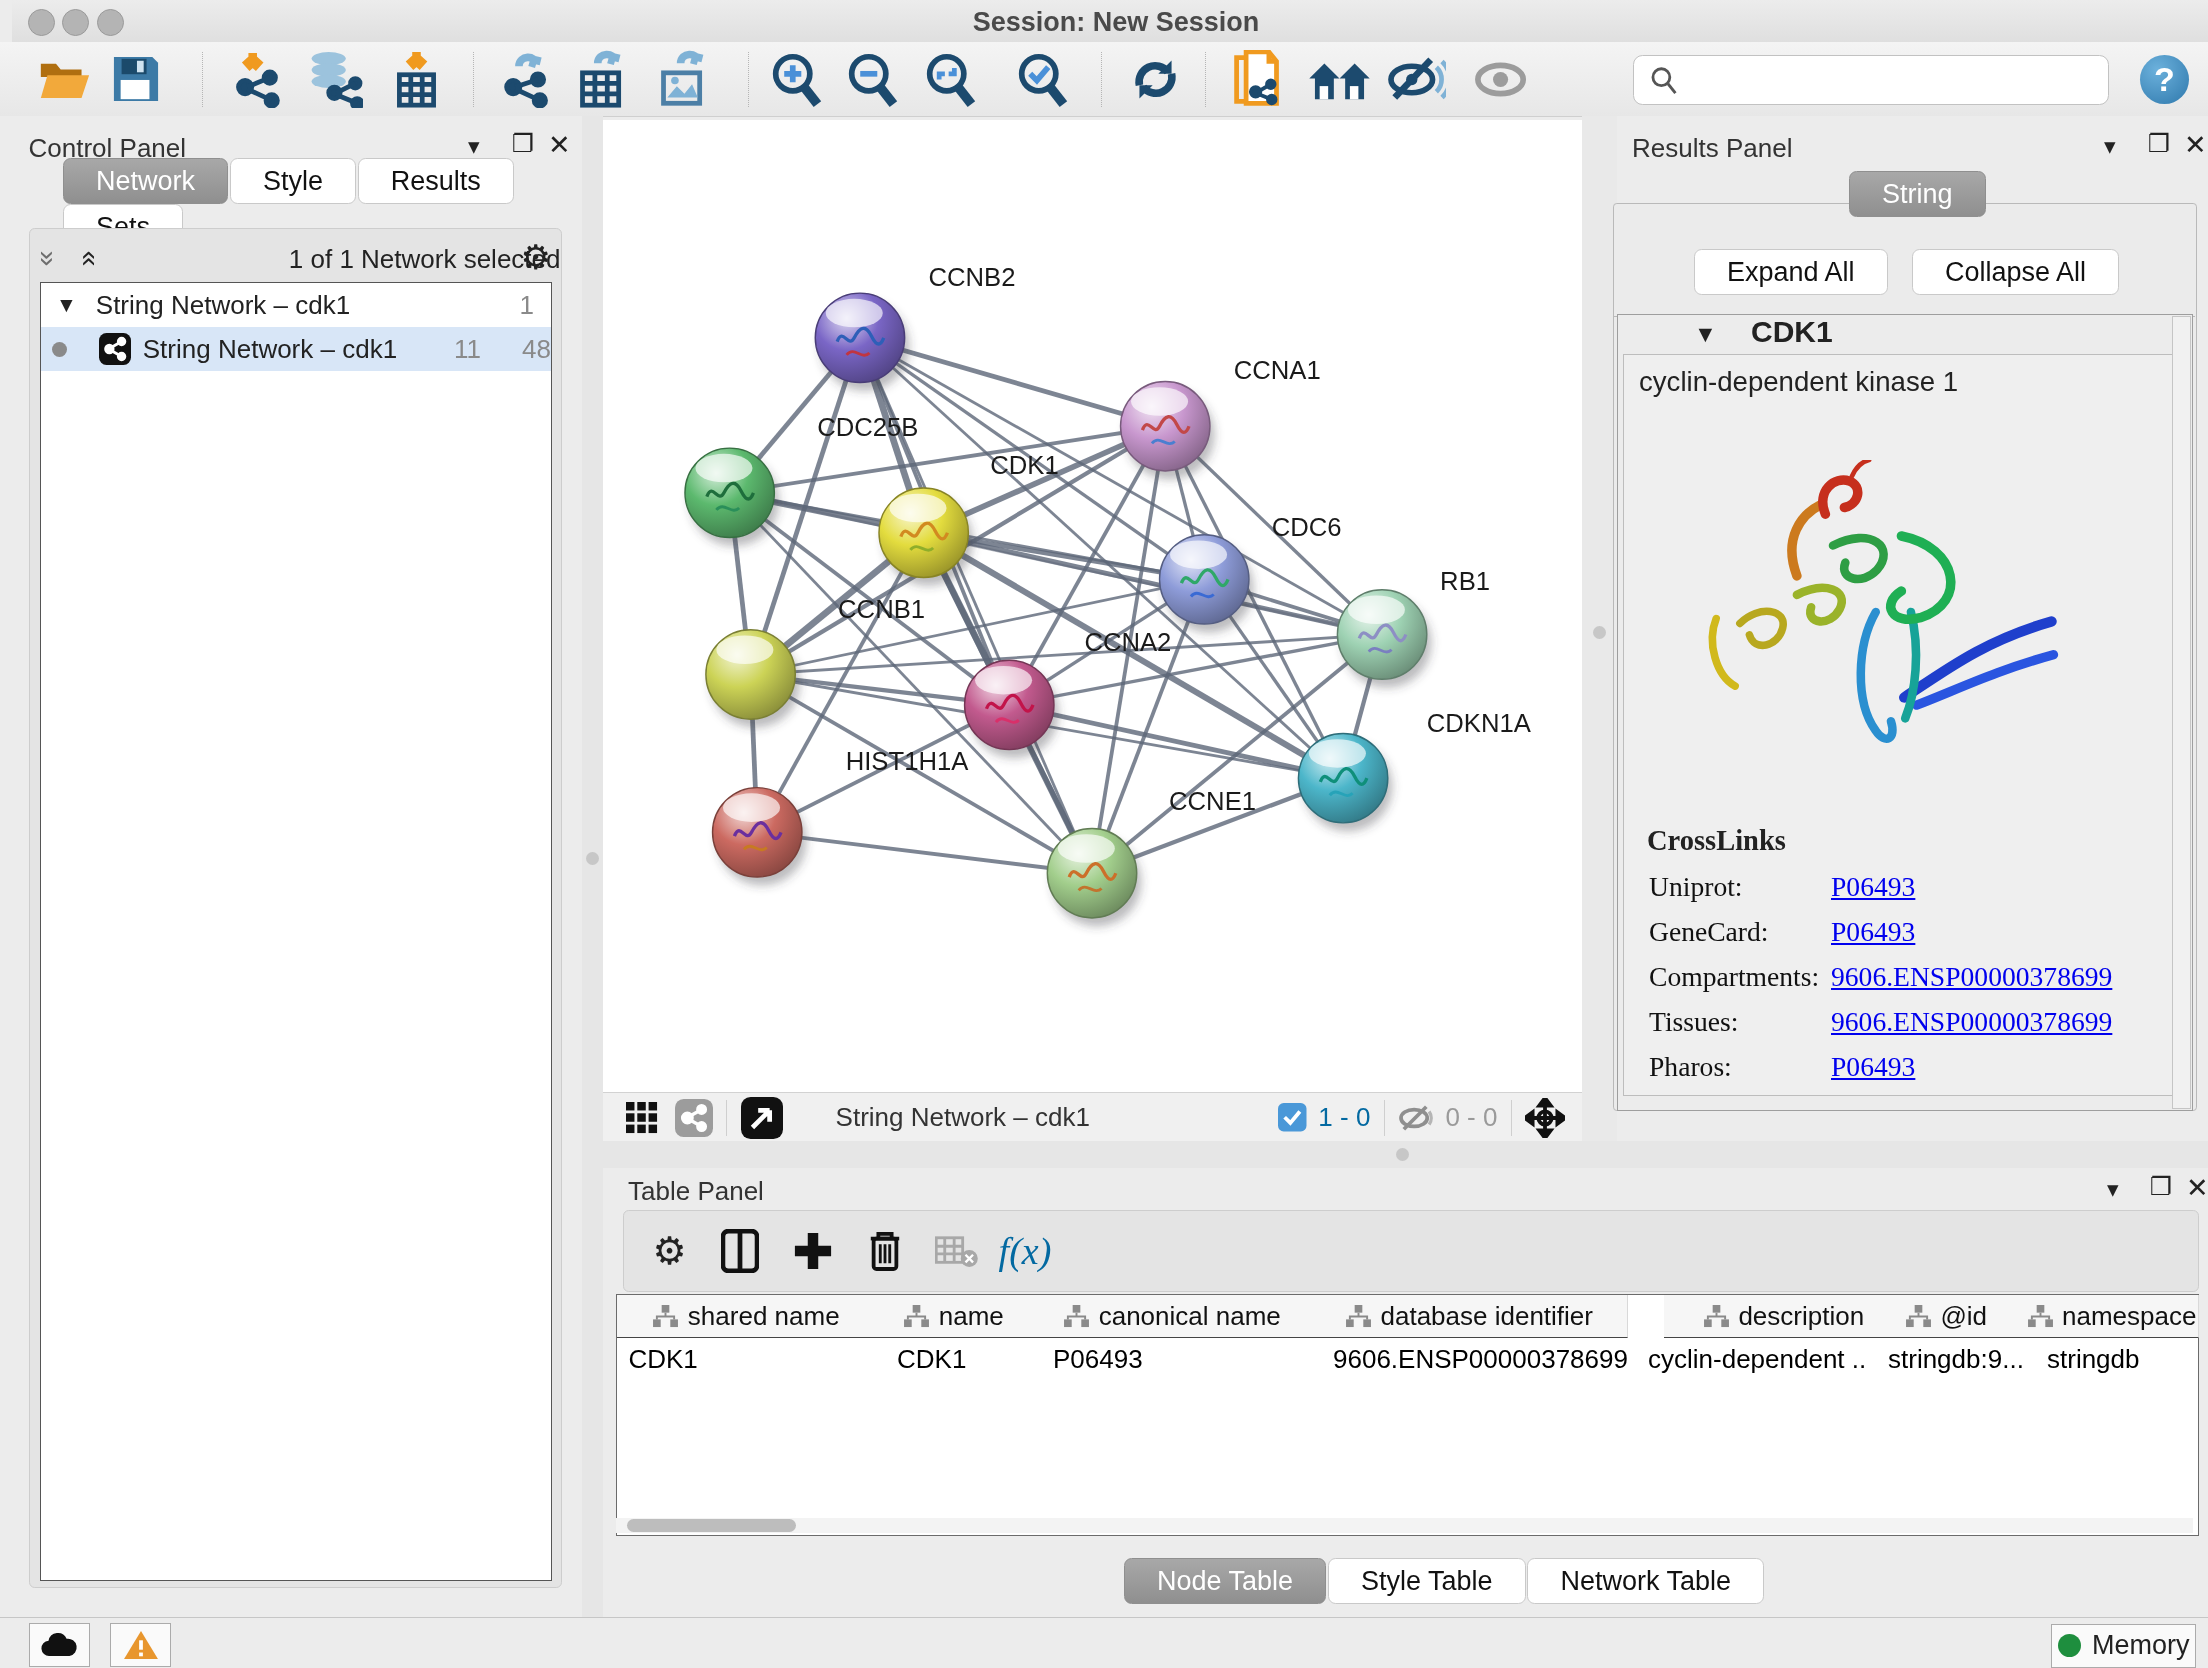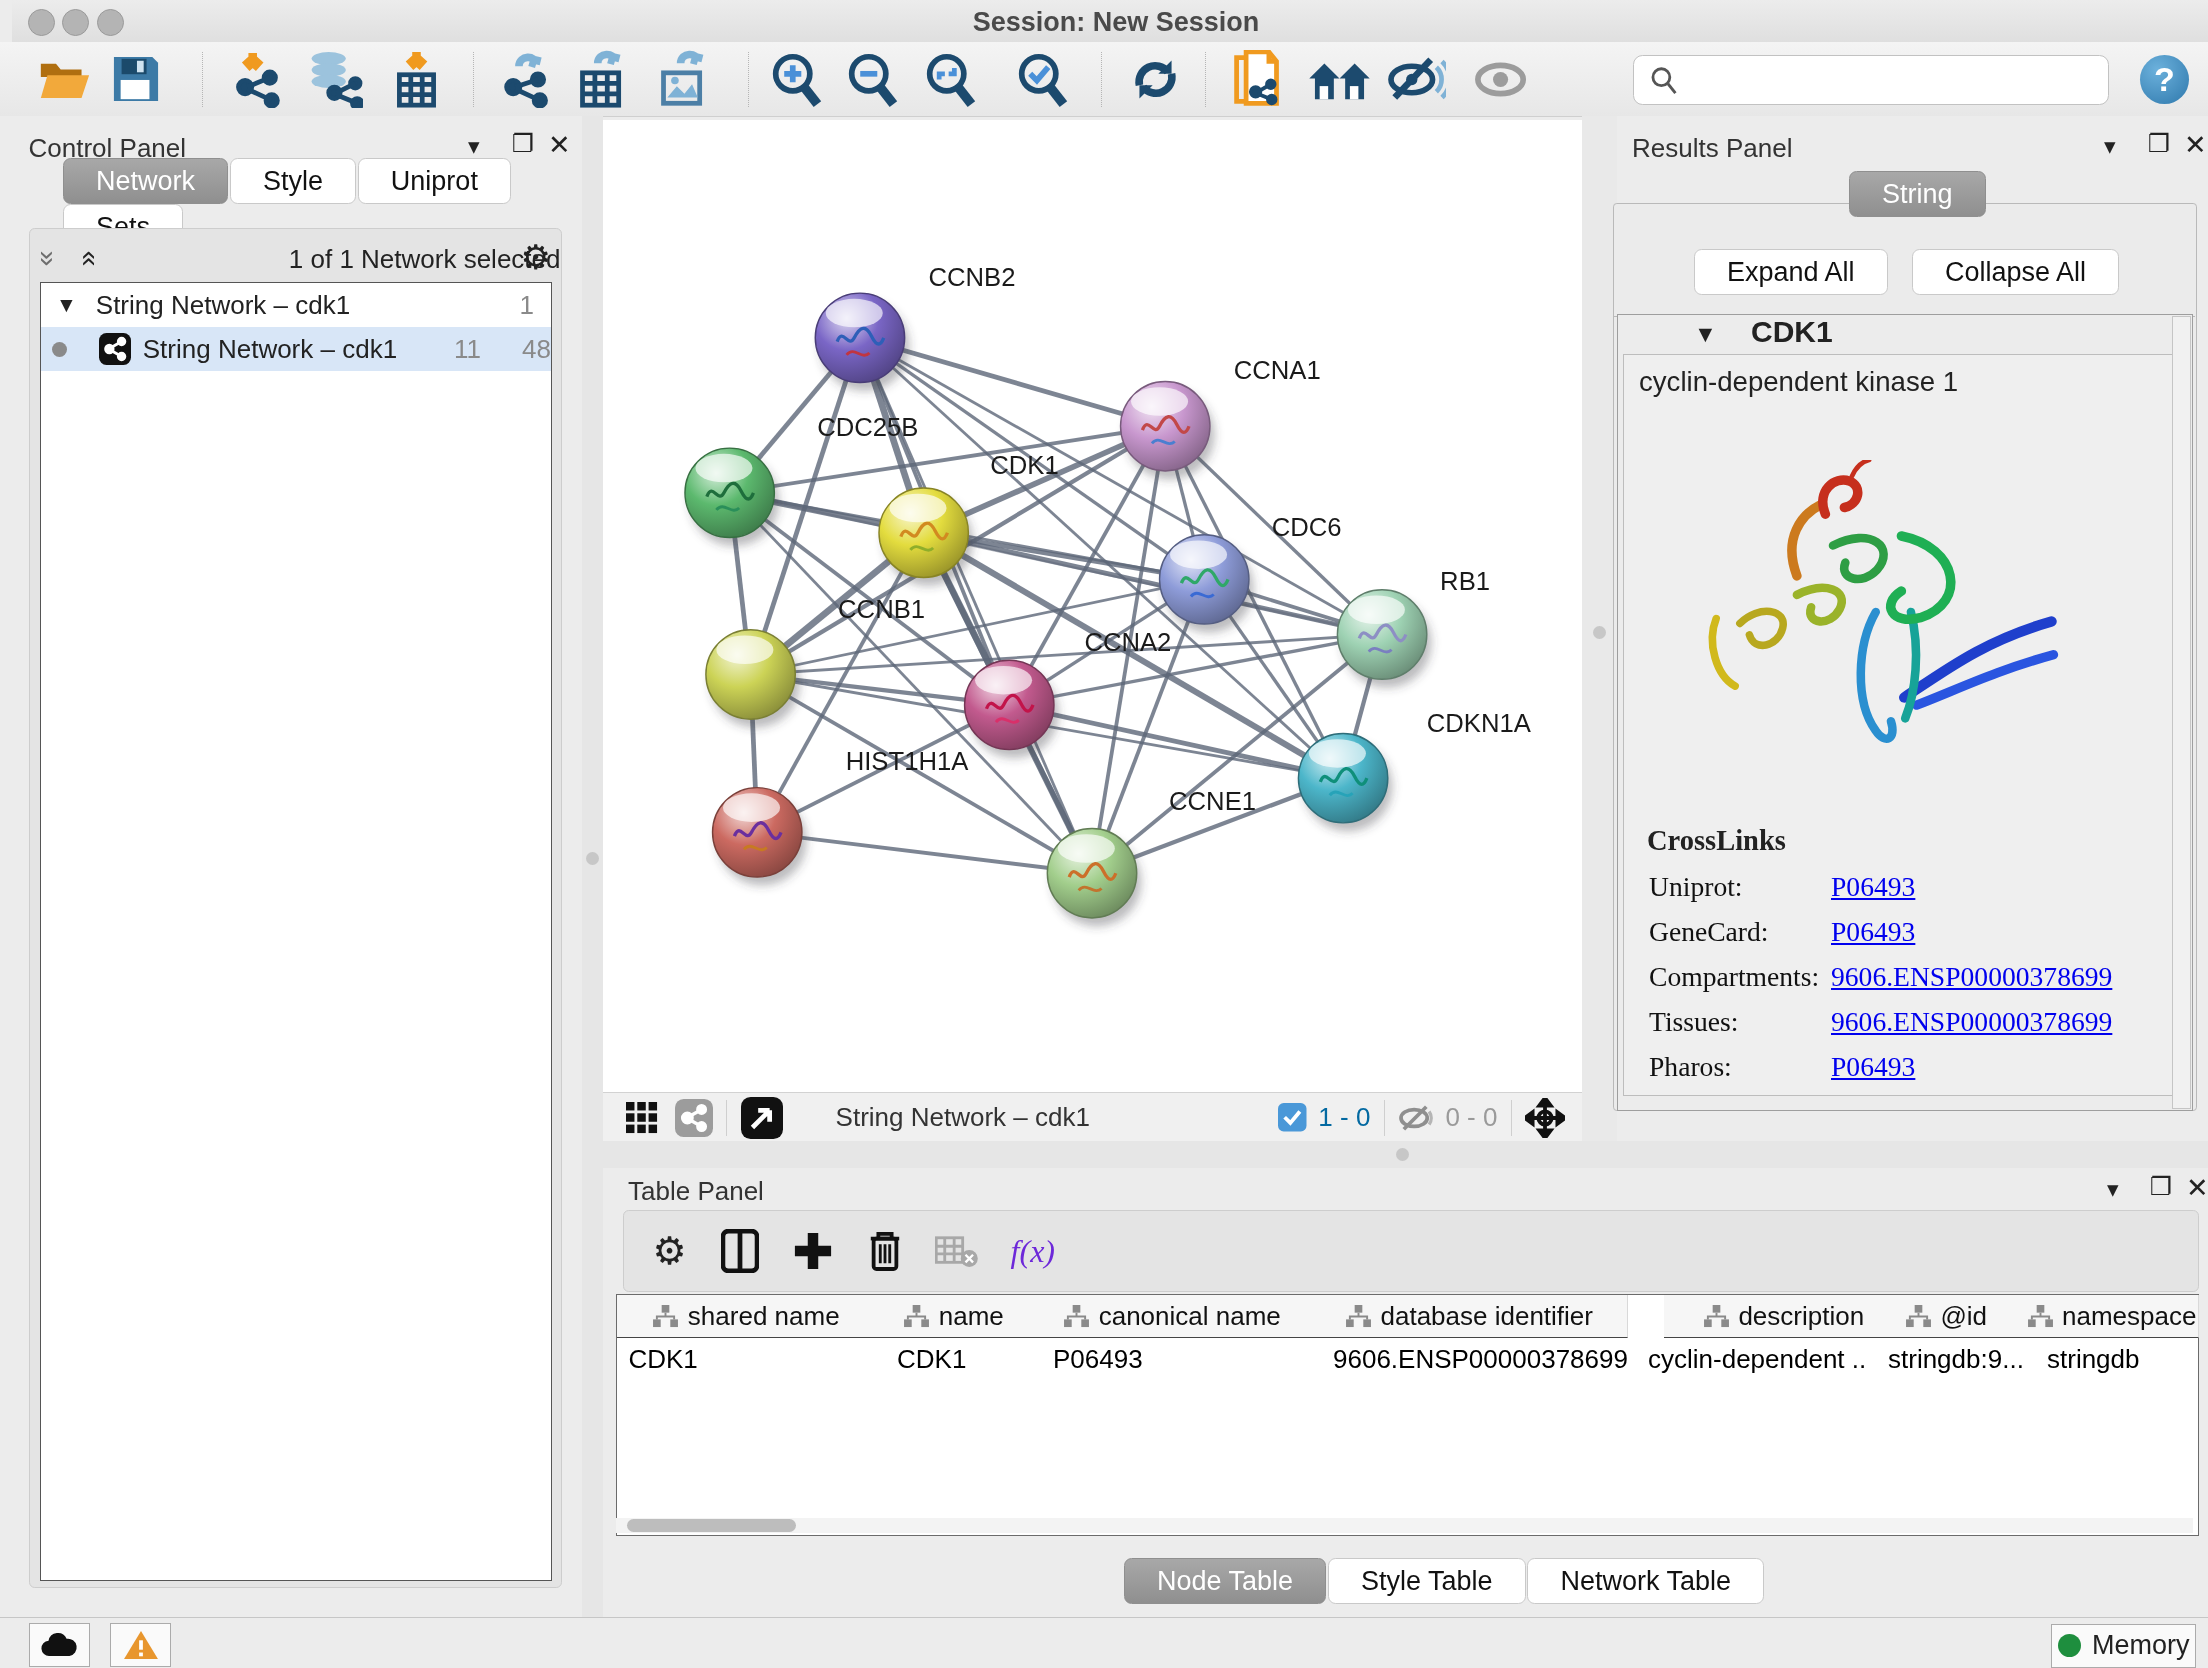--- a/index.html
+++ b/index.html
@@ -236,21 +236,21 @@
       <div style="width:49px;height:49px;border-radius:50%;background:radial-gradient(circle at 35% 30%,#6cb1dc,#2e78ac);
                   color:#fff;font-size:34px;font-weight:bold;display:flex;align-items:center;justify-content:center">?</div>
     </div>
   </div>
 
   <div class="abs" style="left:0;top:116px;width:582px;height:1501px;background:#ececec">
     <span class="abs panel-title" style="left:28.5px;top:17px">Control Panel</span>
     <span class="abs" style="left:468px;top:17px;font-size:23px">▾</span>
     <span class="abs" style="left:512px;top:13.3px;font-size:25px">❐</span>
     <span class="abs" style="left:548px;top:13.3px;font-size:27px;font-weight:bold">✕</span>
-    <div class="abs" id="cp-tabs" style="left:63px;top:42px"><span class="tab sel">Network</span><span class="tab">Style</span><span class="tab">Uniprot</span><span class="tab">Sets</span></div>
+    <div class="abs" id="cp-tabs" style="left:63px;top:42px"><span class="tab sel">Network</span><span class="tab">Style</span><span class="tab">Results</span><span class="tab">Sets</span></div>
   </div>
   <div class="abs" id="cp-box">
     <span class="abs" style="left:11.4px;top:13.3px;font-size:28.5px;color:#6e6e6e;transform:rotate(90deg)">»</span>
     <span class="abs" style="left:49px;top:13.3px;font-size:28.5px;color:#222;transform:rotate(-90deg)">»</span>
     <span class="abs" style="left:0;width:531px;text-align:right;top:15px;font-size:26px">1 of 1 Network selected</span>
     <span class="abs" style="left:491px;top:7.6px;font-size:34px">⚙</span>
   </div>
   <div class="abs" id="cp-tree">
     <div class="tree-row">
       <span style="margin-left:15px;font-size:21px">▼</span>
@@ -643,21 +643,21 @@
     <span class="icon" style="margin-left:32px">
       <svg width="44" height="34" viewBox="0 0 46 36">
           <g stroke="#a8a8a8" stroke-width="3" fill="none">
             <rect x="1" y="4" width="28" height="26"></rect>
             <path d="M1 13 h28 M1 21 h28 M10 4 v26 M20 4 v26"></path>
           </g>
           <circle cx="36" cy="26" r="9" fill="#a8a8a8"></circle>
           <path d="M32 22 l8 8 M40 22 l-8 8" stroke="#fff" stroke-width="2.5"></path>
         </svg>
     </span>
-    <span class="icon" style="margin-left:32px;font-family:'Liberation Serif',serif;font-style:italic;font-size:32px;color:#6d28d9">f(x)</span>
+    <span class="icon" style="margin-left:20px;font-family:'Liberation Serif',serif;font-style:italic;font-size:38px;color:#0369a1">f(x)</span>
   </div>
   <div class="abs" id="table">
       <div class="th" style="left:0px;width:259px;border-bottom:1.9px solid #444;">
         <svg width="25" height="23" viewBox="0 0 26 24">
           <g fill="#8a8a8a">
             <rect x="9" y="0" width="8" height="8"></rect>
             <rect x="0" y="15" width="8" height="8"></rect>
             <rect x="18" y="15" width="8" height="8"></rect>
           </g>
           <path d="M13 8 v4 M4 15 v-3 h18 v3" stroke="#8a8a8a" stroke-width="2" fill="none"></path>

